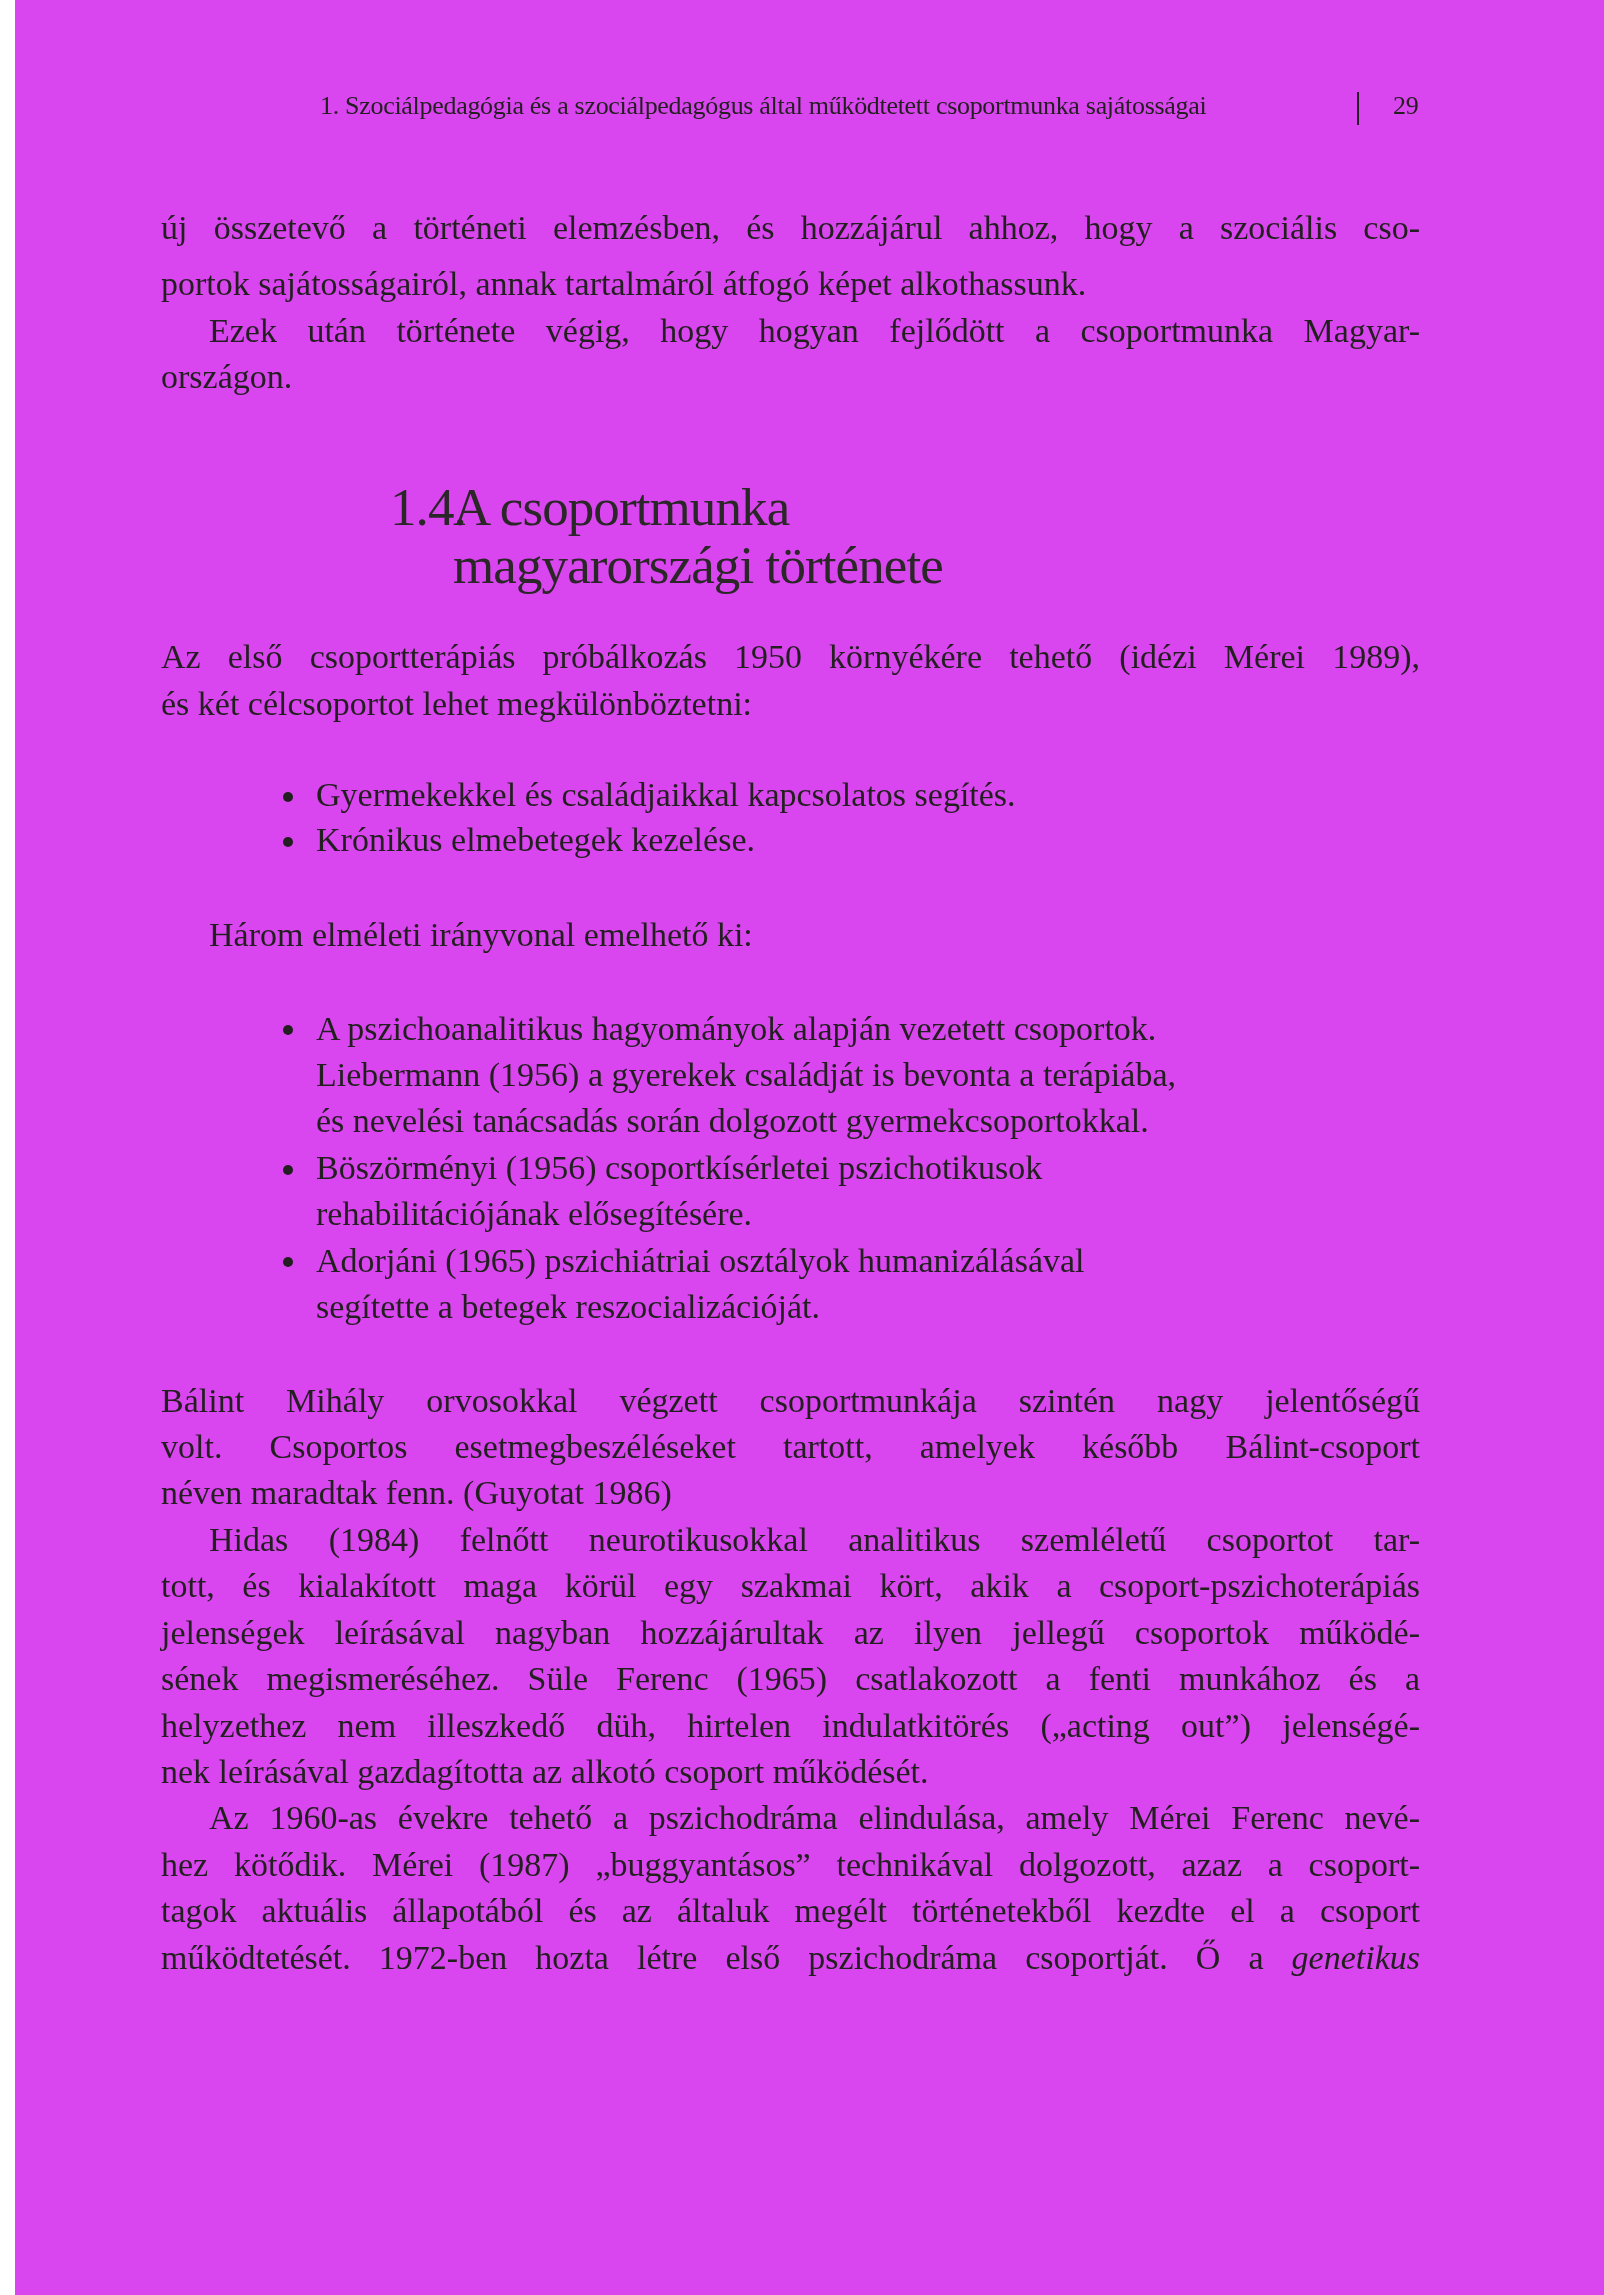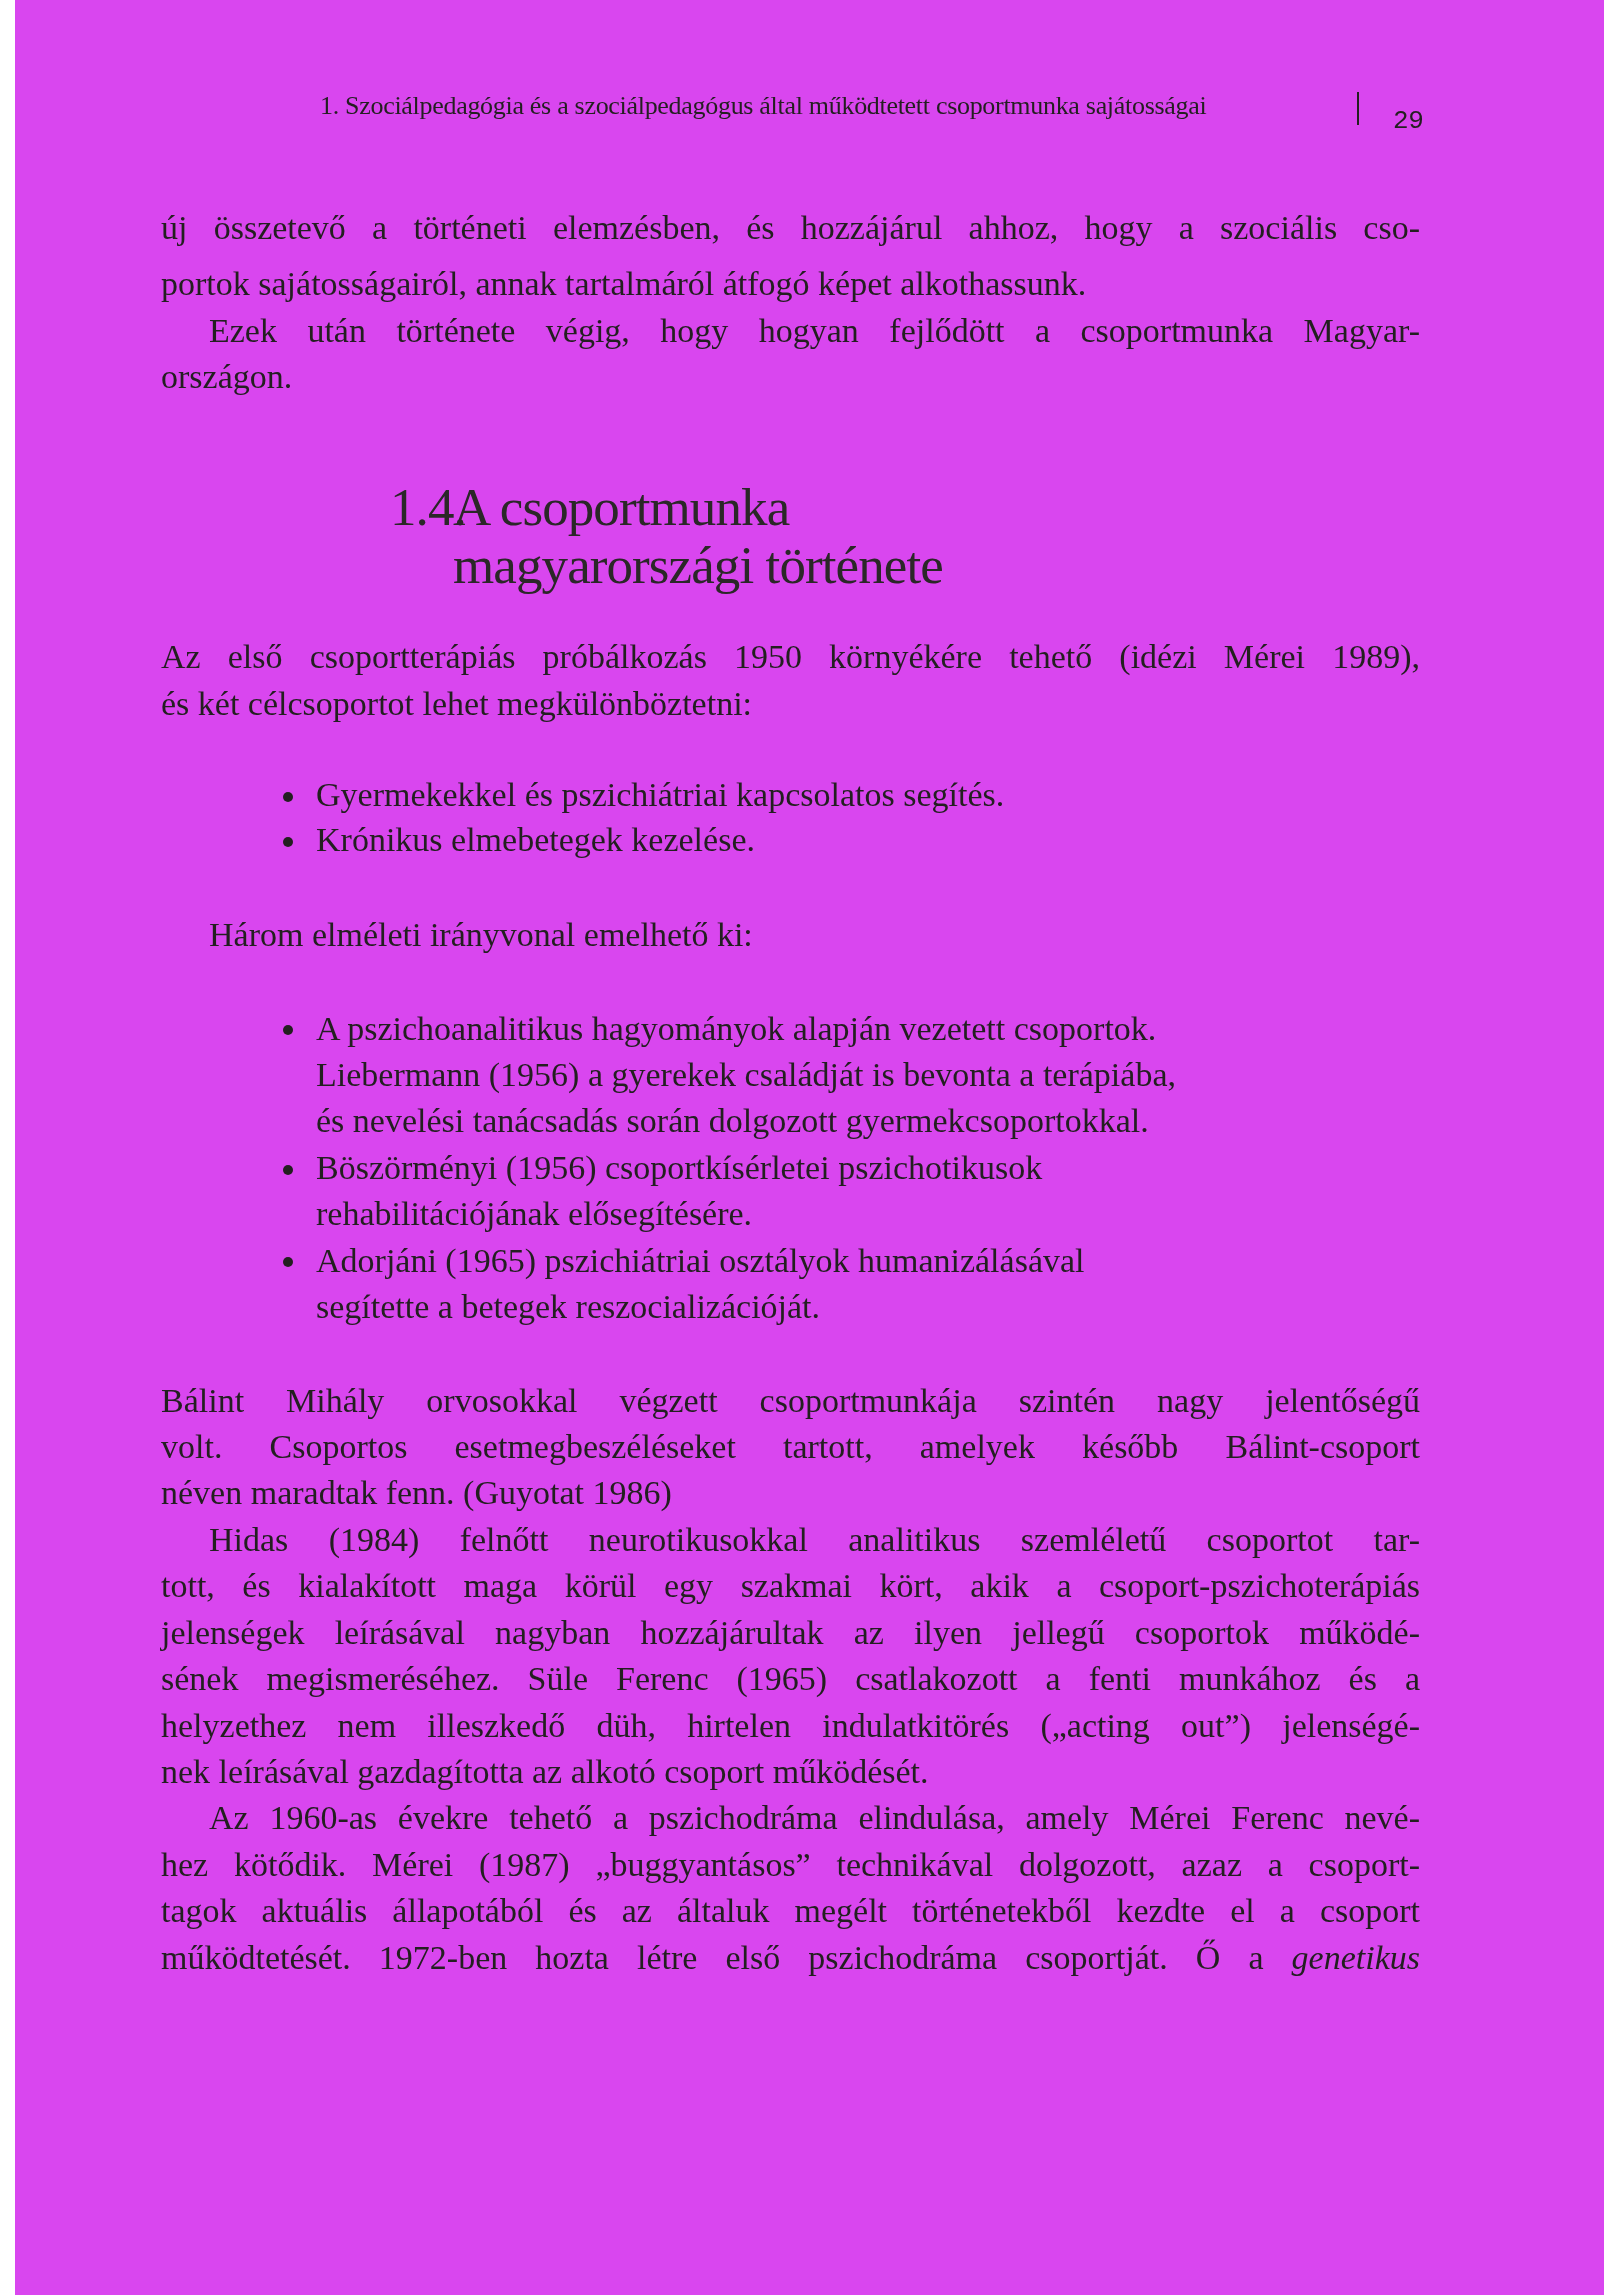--- a/index.html
+++ b/index.html
@@ -5,21 +5,21 @@
   html, body { margin: 0; padding: 0; background: #ffffff; }
   body { width: 1605px; height: 2295px; position: relative; overflow: hidden;
          font-family: "Liberation Serif", "DejaVu Serif", serif; color: #231f20; }
   .page { position: absolute; left: 0; top: 0; width: 1605px; height: 2295px; background: #d946ef; margin-left: 15px; }
 
   
   .running-head { position: absolute; top: 84px; left: 305px; height: 43px; white-space: nowrap;
                   font-size: 26px; line-height: 43px; letter-spacing: -0.3px; }
   .rh-title { position: absolute; left: 0; top: 0; }
   .rh-sep { position: absolute; left: 1037px; top: 7.7px; width: 1.7px; height: 33px; background: #231f20; }
-  .rh-page { position: absolute; left: 1073px; top: 16px; font-family: Liberation Mono, monospace; }
+  .rh-page { position: absolute; left: 1073px; top: 0; }
 
   
   .line { position: absolute; left: 146px; width: 1259px; font-size: 34px; line-height: 46px;
           height: 46px; white-space: nowrap; text-align: justify; text-align-last: justify; }
   .line.last { text-align-last: left; }
   .line.indent { left: 194px; width: 1211px; }
   .line .it { font-style: italic; }
 
   
   .h-num { position: absolute; left: 375px; font-size: 53px; line-height: 60px; font-weight: 400;
@@ -59,21 +59,21 @@
   </div>
 
   <div>
     <div class="line" style="top:634px">Az első csoportterápiás próbálkozás 1950 környékére tehető (idézi Mérei 1989),</div>
     <div class="line last" style="top:681px">és két célcsoportot lehet megkülönböztetni:</div>
   </div>
 
   <div>
     <div>
       <span class="bullet" style="top:792px"></span>
-      <span class="bline" style="top:772px">Gyermekekkel és pszichiátriai kapcsolatos segítés.</span>
+      <span class="bline" style="top:772px">Gyermekekkel és családjaikkal kapcsolatos segítés.</span>
     </div>
     <div>
       <span class="bullet" style="top:837px"></span>
       <span class="bline" style="top:817px">Krónikus elmebetegek kezelése.</span>
     </div>
   </div>
 
   <div class="line last indent" style="top:912px">Három elméleti irányvonal emelhető ki:</div>
 
   <div>

